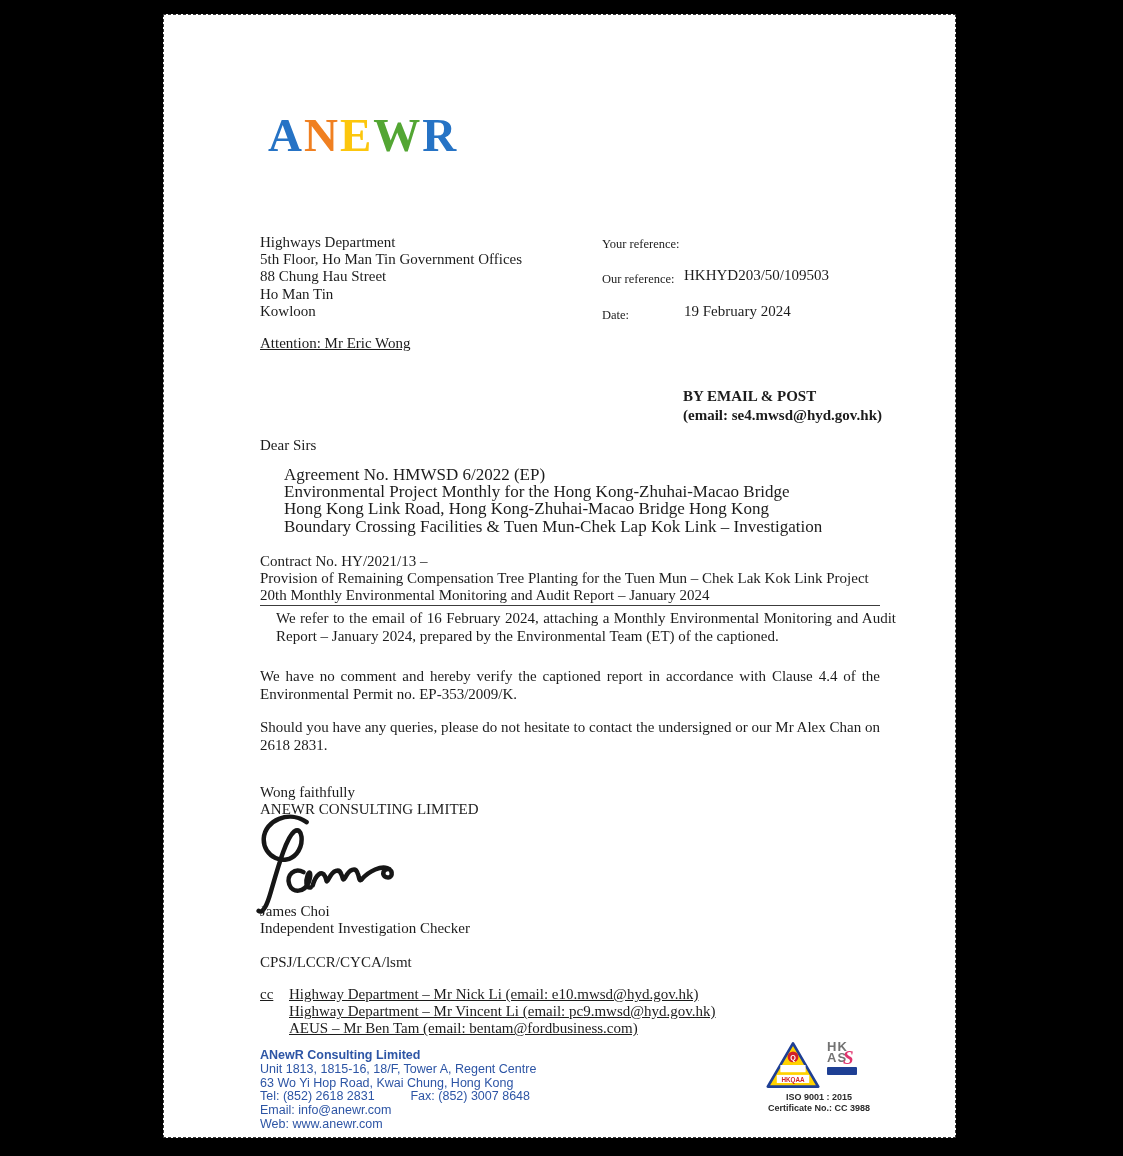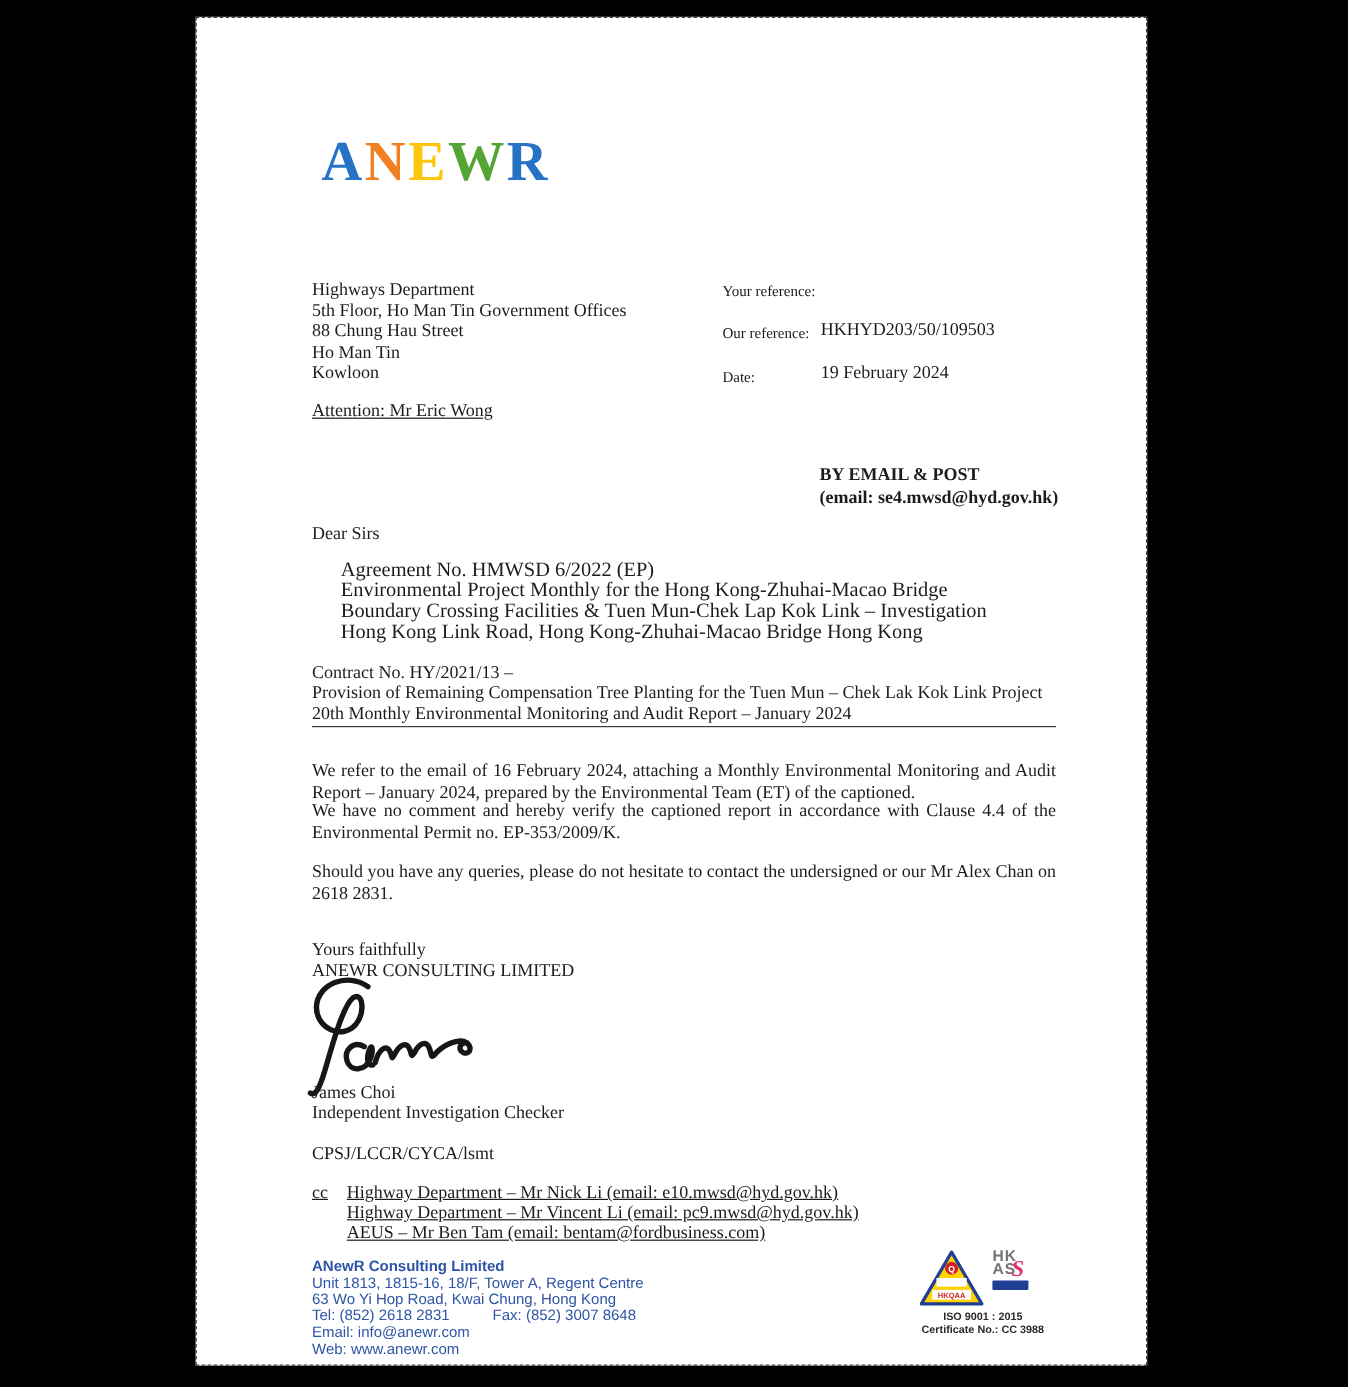--- a/index.html
+++ b/index.html
@@ -32,21 +32,21 @@
 
   .delivery { left:519px; top:372px; font-size:15px; font-weight:bold; line-height:18.5px; white-space:nowrap; }
 
   .salutation { left:96px; top:422px; font-size:15px; }
 
   .subject { left:96px; top:451px; font-size:17px; line-height:17.2px; white-space:nowrap;margin-left:24px; }
   .subject2 { left:96px; top:538px; font-size:15px; line-height:17.2px; }
   .subject2 .rule-line { width:620px; border-bottom:1.6px solid #3c3c3c; white-space:nowrap; }
 
   .para { left:96px; width:620px; font-size:15px; line-height:17.6px; text-align:justify; }
-  .para-1 { top:620px; } .para-2 { top:653px; } .para-3 { top:704px; }
+  .para-1 { top:595px;margin-left:16px; } .para-2 { top:653px; } .para-3 { top:704px; }
 
   .closing { left:96px; top:769px; font-size:15px; line-height:17.2px; }
 
   .signature-svg { left:86px; top:799px; width:154px; height:102px; }
   .signature-svg path { fill:none; stroke:#161616; stroke-width:4.4; stroke-linecap:round; }
 
   .signatory { left:96px; top:888px; font-size:15px; line-height:16.5px; }
 
   .fileref { left:96px; top:939px; font-size:15px; }
 
@@ -116,36 +116,36 @@
   <div class="abs delivery">
     <div>BY EMAIL &amp; POST</div>
     <div>(email: se4.mwsd@hyd.gov.hk)</div>
   </div>
 
   <div class="abs salutation">Dear Sirs</div>
 
   <div class="abs subject">
     <div>Agreement No. HMWSD 6/2022 (EP)</div>
     <div>Environmental Project Monthly for the Hong Kong-Zhuhai-Macao Bridge</div>
+    <div>Hong Kong Link Road, Hong Kong-Zhuhai-Macao Bridge Hong Kong</div>
     <div>Boundary Crossing Facilities &amp; Tuen Mun-Chek Lap Kok Link – Investigation</div>
-    <div>Hong Kong Link Road, Hong Kong-Zhuhai-Macao Bridge Hong Kong</div>
   </div>
 
   <div class="abs subject2">
     <div>Contract No. HY/2021/13 –</div>
     <div>Provision of Remaining Compensation Tree Planting for the Tuen Mun – Chek Lak Kok Link Project</div>
     <div class="rule-line">20th Monthly Environmental Monitoring and Audit Report – January 2024</div>
   </div>
 
   <div class="abs para para-1">We refer to the email of 16 February 2024, attaching a Monthly Environmental Monitoring and Audit Report – January 2024, prepared by the Environmental Team (ET) of the captioned.</div>
   <div class="abs para para-2">We have no comment and hereby verify the captioned report in accordance with Clause 4.4 of the Environmental Permit no. EP-353/2009/K.</div>
   <div class="abs para para-3">Should you have any queries, please do not hesitate to contact the undersigned or our Mr Alex Chan on 2618 2831.</div>
 
   <div class="abs closing">
-    <div>Yours faithfully</div>
+    <div>Wong faithfully</div>
     <div>ANEWR CONSULTING LIMITED</div>
   </div>
 
   <svg class="abs signature-svg" viewBox="0 0 150 100">
     <path d="M55 8 C38 -4 14 6 13 24 C12 42 34 52 45 39 C53 29 51 12 43 17 C35 23 27 52 20 76 C16 90 12 98 8 95"></path>
     <path d="M52 57 C43 52 35 60 38 69 C41 78 53 77 57 67 C60 59 58 54 56 60 C54 66 54 73 59 72"></path>
     <path d="M61 70 C64 59 70 55 73 61 C75 65 74 69 77 63 C81 55 87 53 89 59 C91 63 90 67 93 62 C97 54 103 52 105 58 C107 62 106 67 109 64"></path>
     <path d="M109 64 C117 55 128 51 134 53 C141 56 139 64 133 62 C128 60 130 53 136 54"></path>
   </svg>
 

